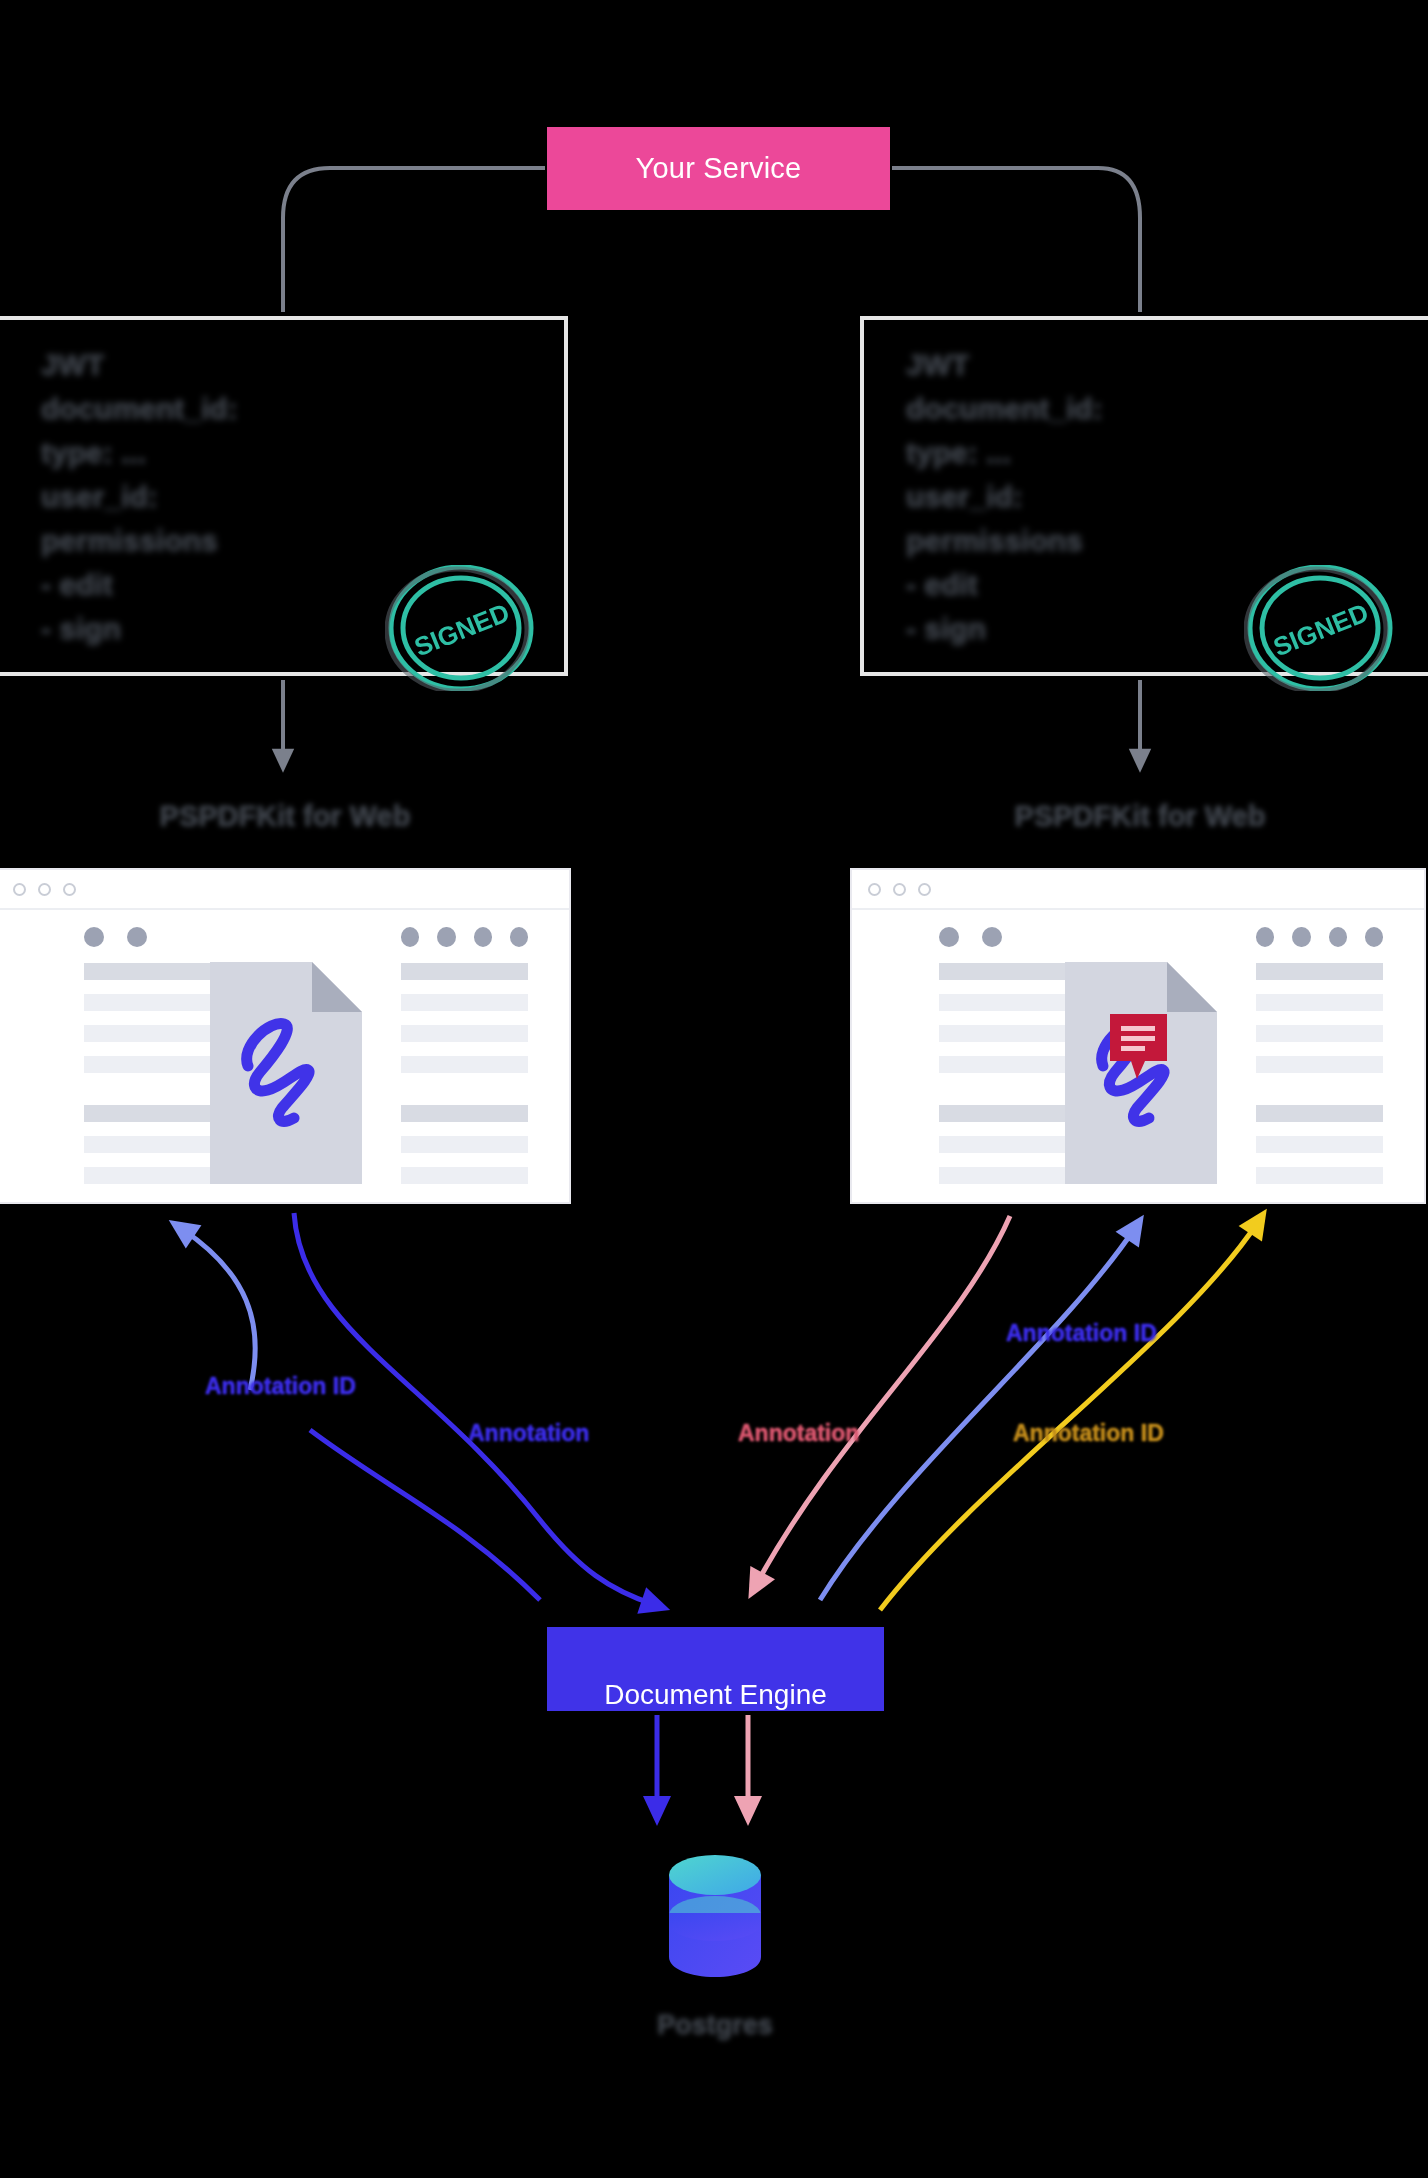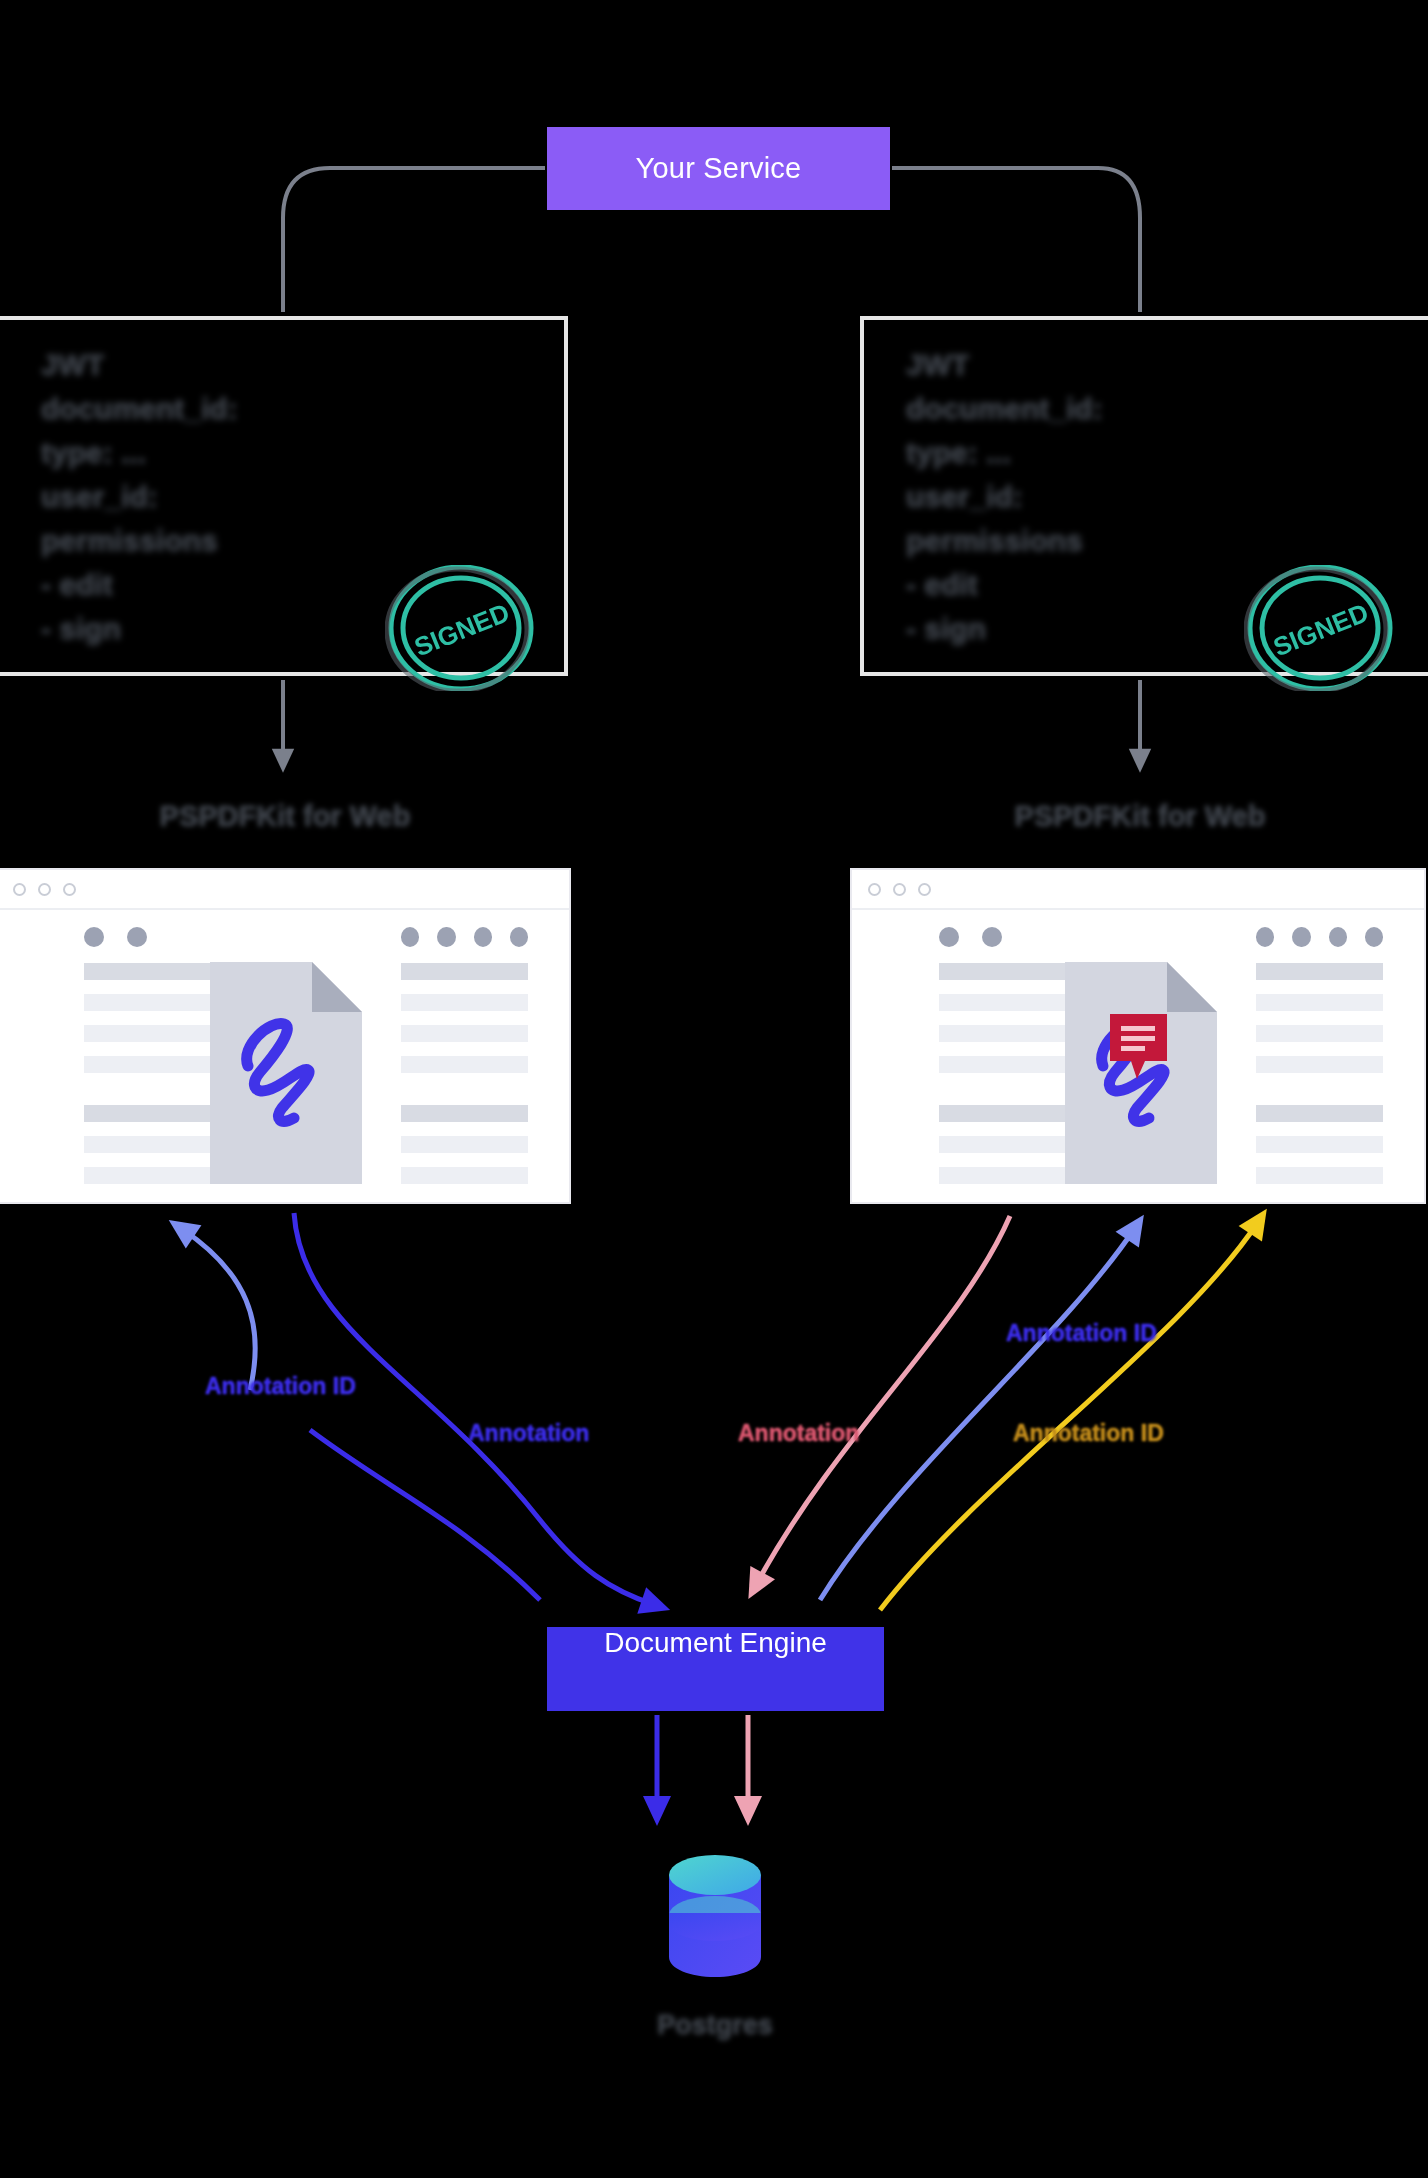--- a/index.html
+++ b/index.html
@@ -28,21 +28,21 @@
     pointer-events: none;
   }
 
   
   .your-service {
     position: absolute;
     left: 547px;
     top: 127px;
     width: 343px;
     height: 83px;
-    background: #8b5cf6;
+    background: #ec4899;
     display: flex;
     align-items: center;
     justify-content: center;
     color: #ffffff;
     font-size: 29px;
     letter-spacing: 0.2px;
   }
 
   
   .jwt-box {
@@ -187,21 +187,21 @@
 
   
   .doc-engine {
     position: absolute;
     left: 547px;
     top: 1627px;
     width: 337px;
     height: 84px;
     background: #4033e8;
     display: flex;
-    align-items: flex-start;
+    align-items: flex-end;
     justify-content: center;
     color: #ffffff;
     font-size: 28px;
   }
 
   
   .pg-icon {
     position: absolute;
     left: 667px;
     top: 1853px;

